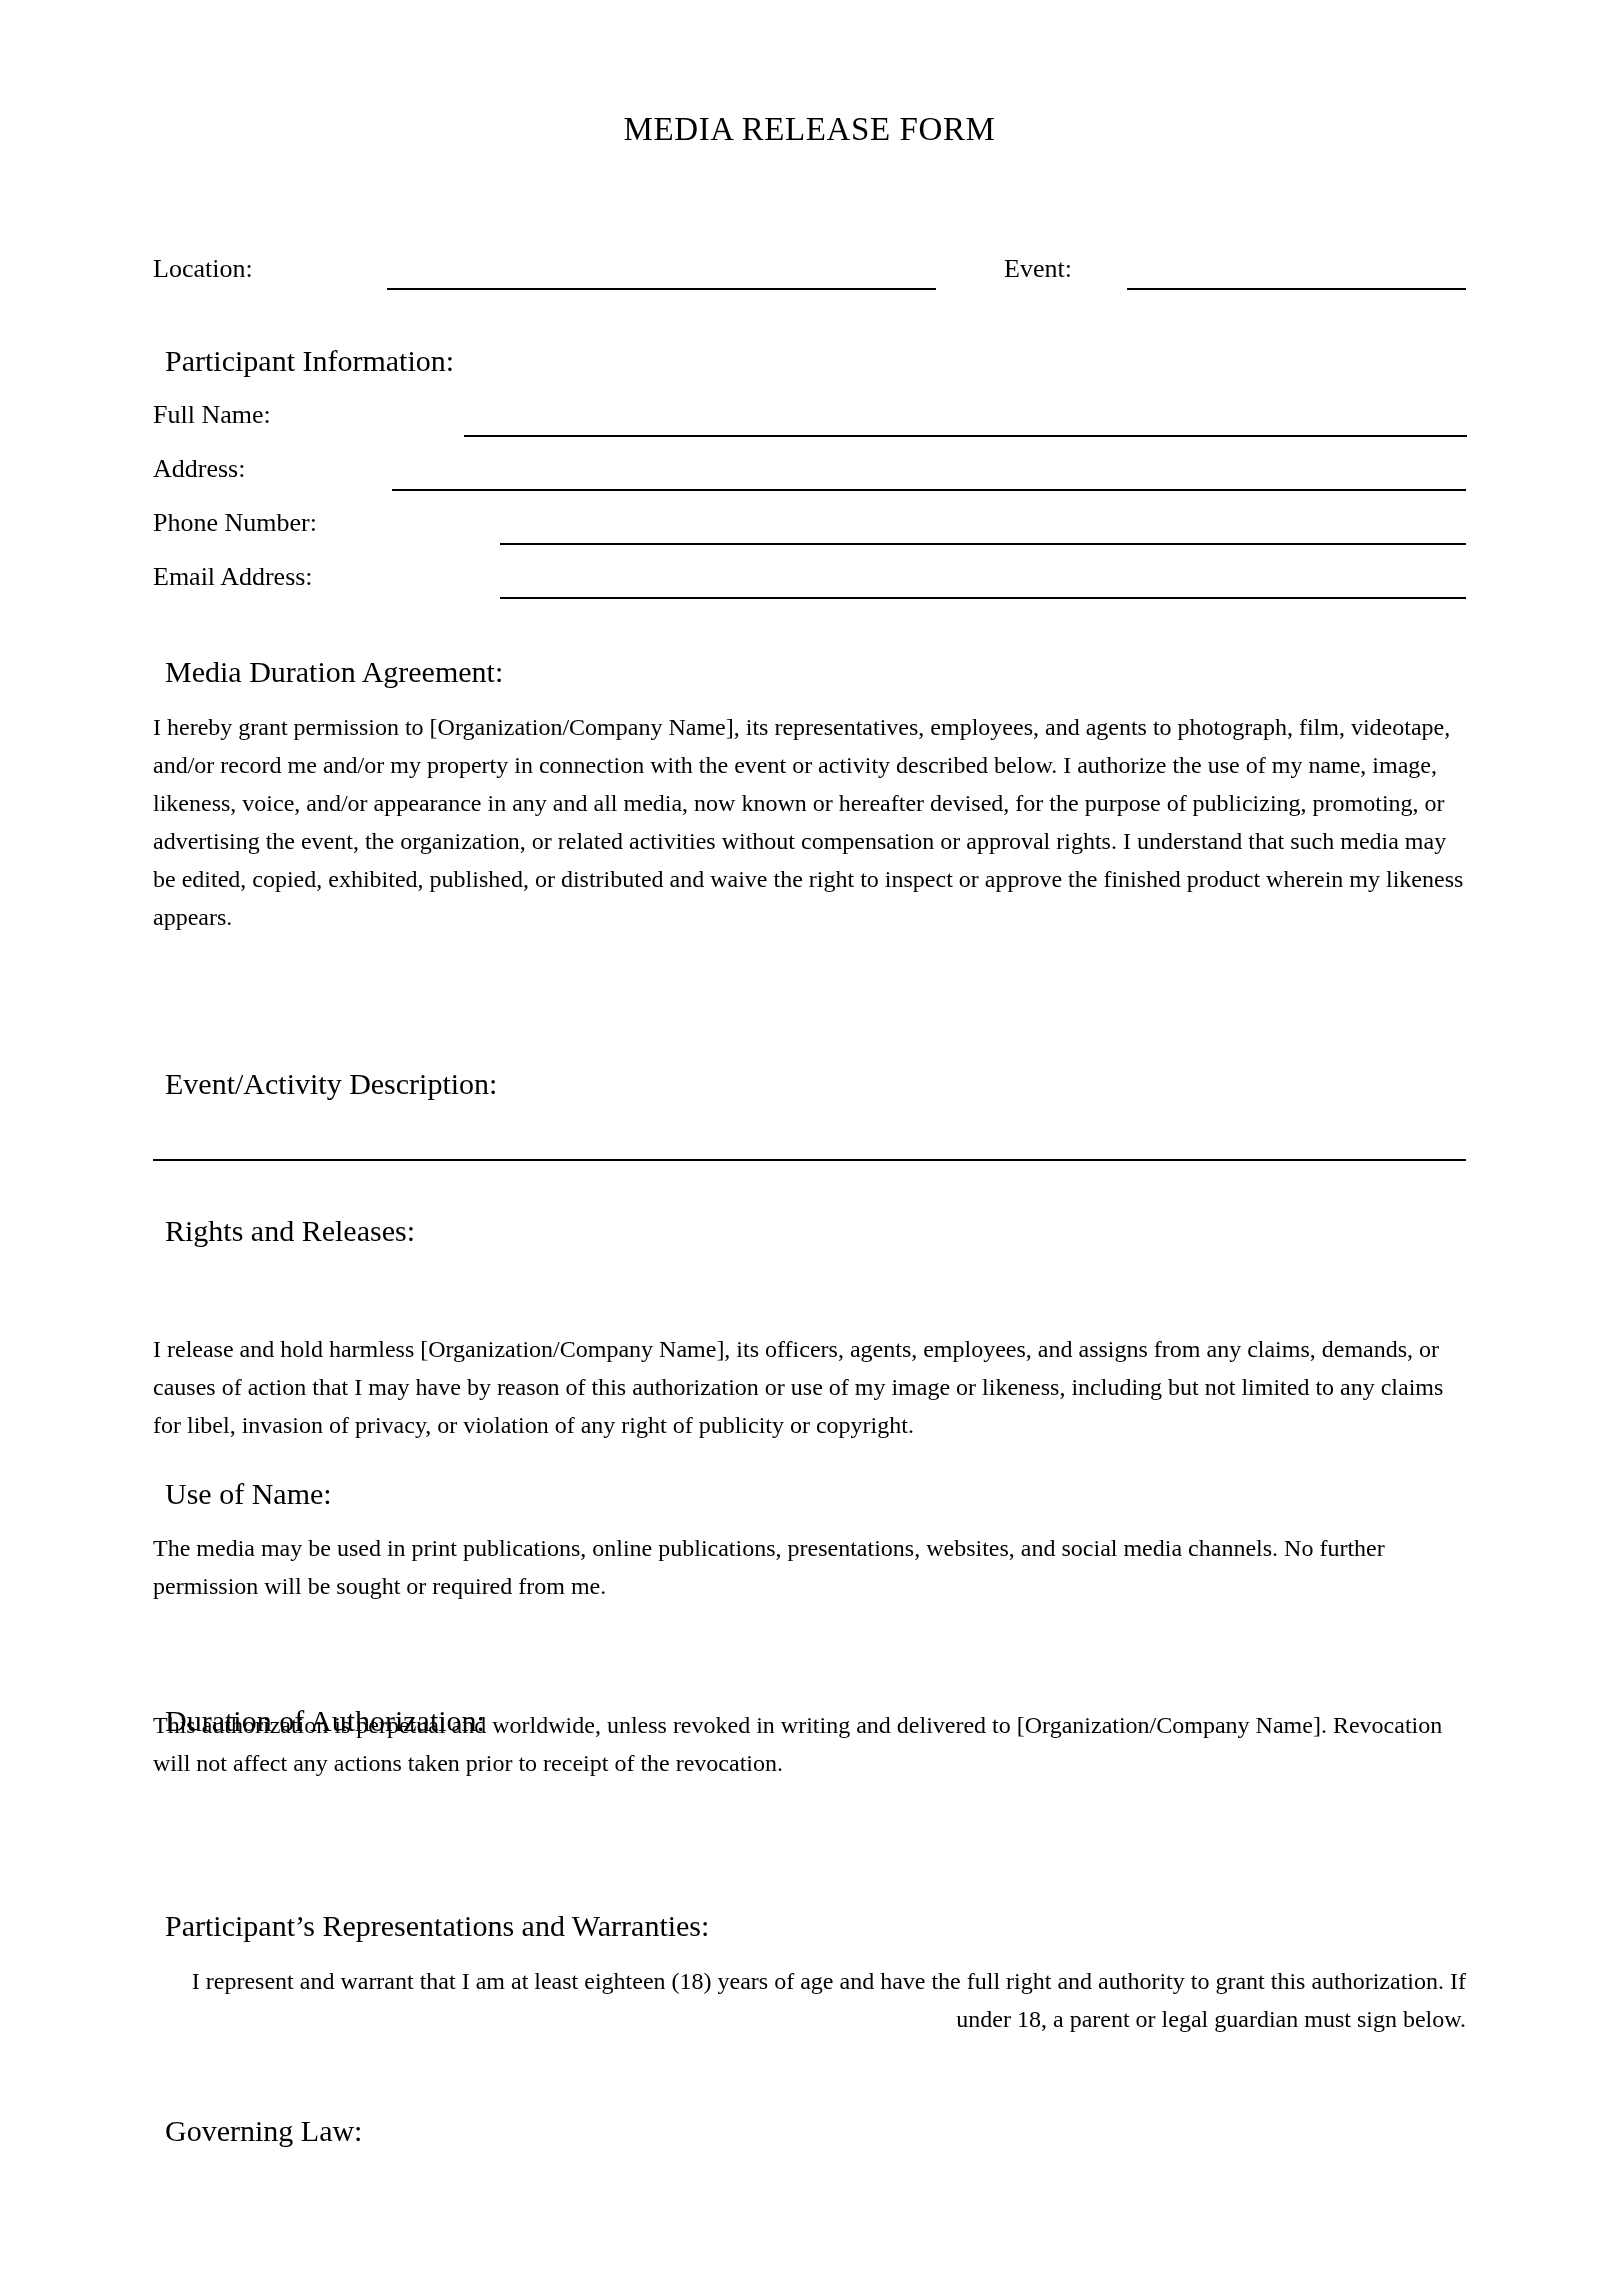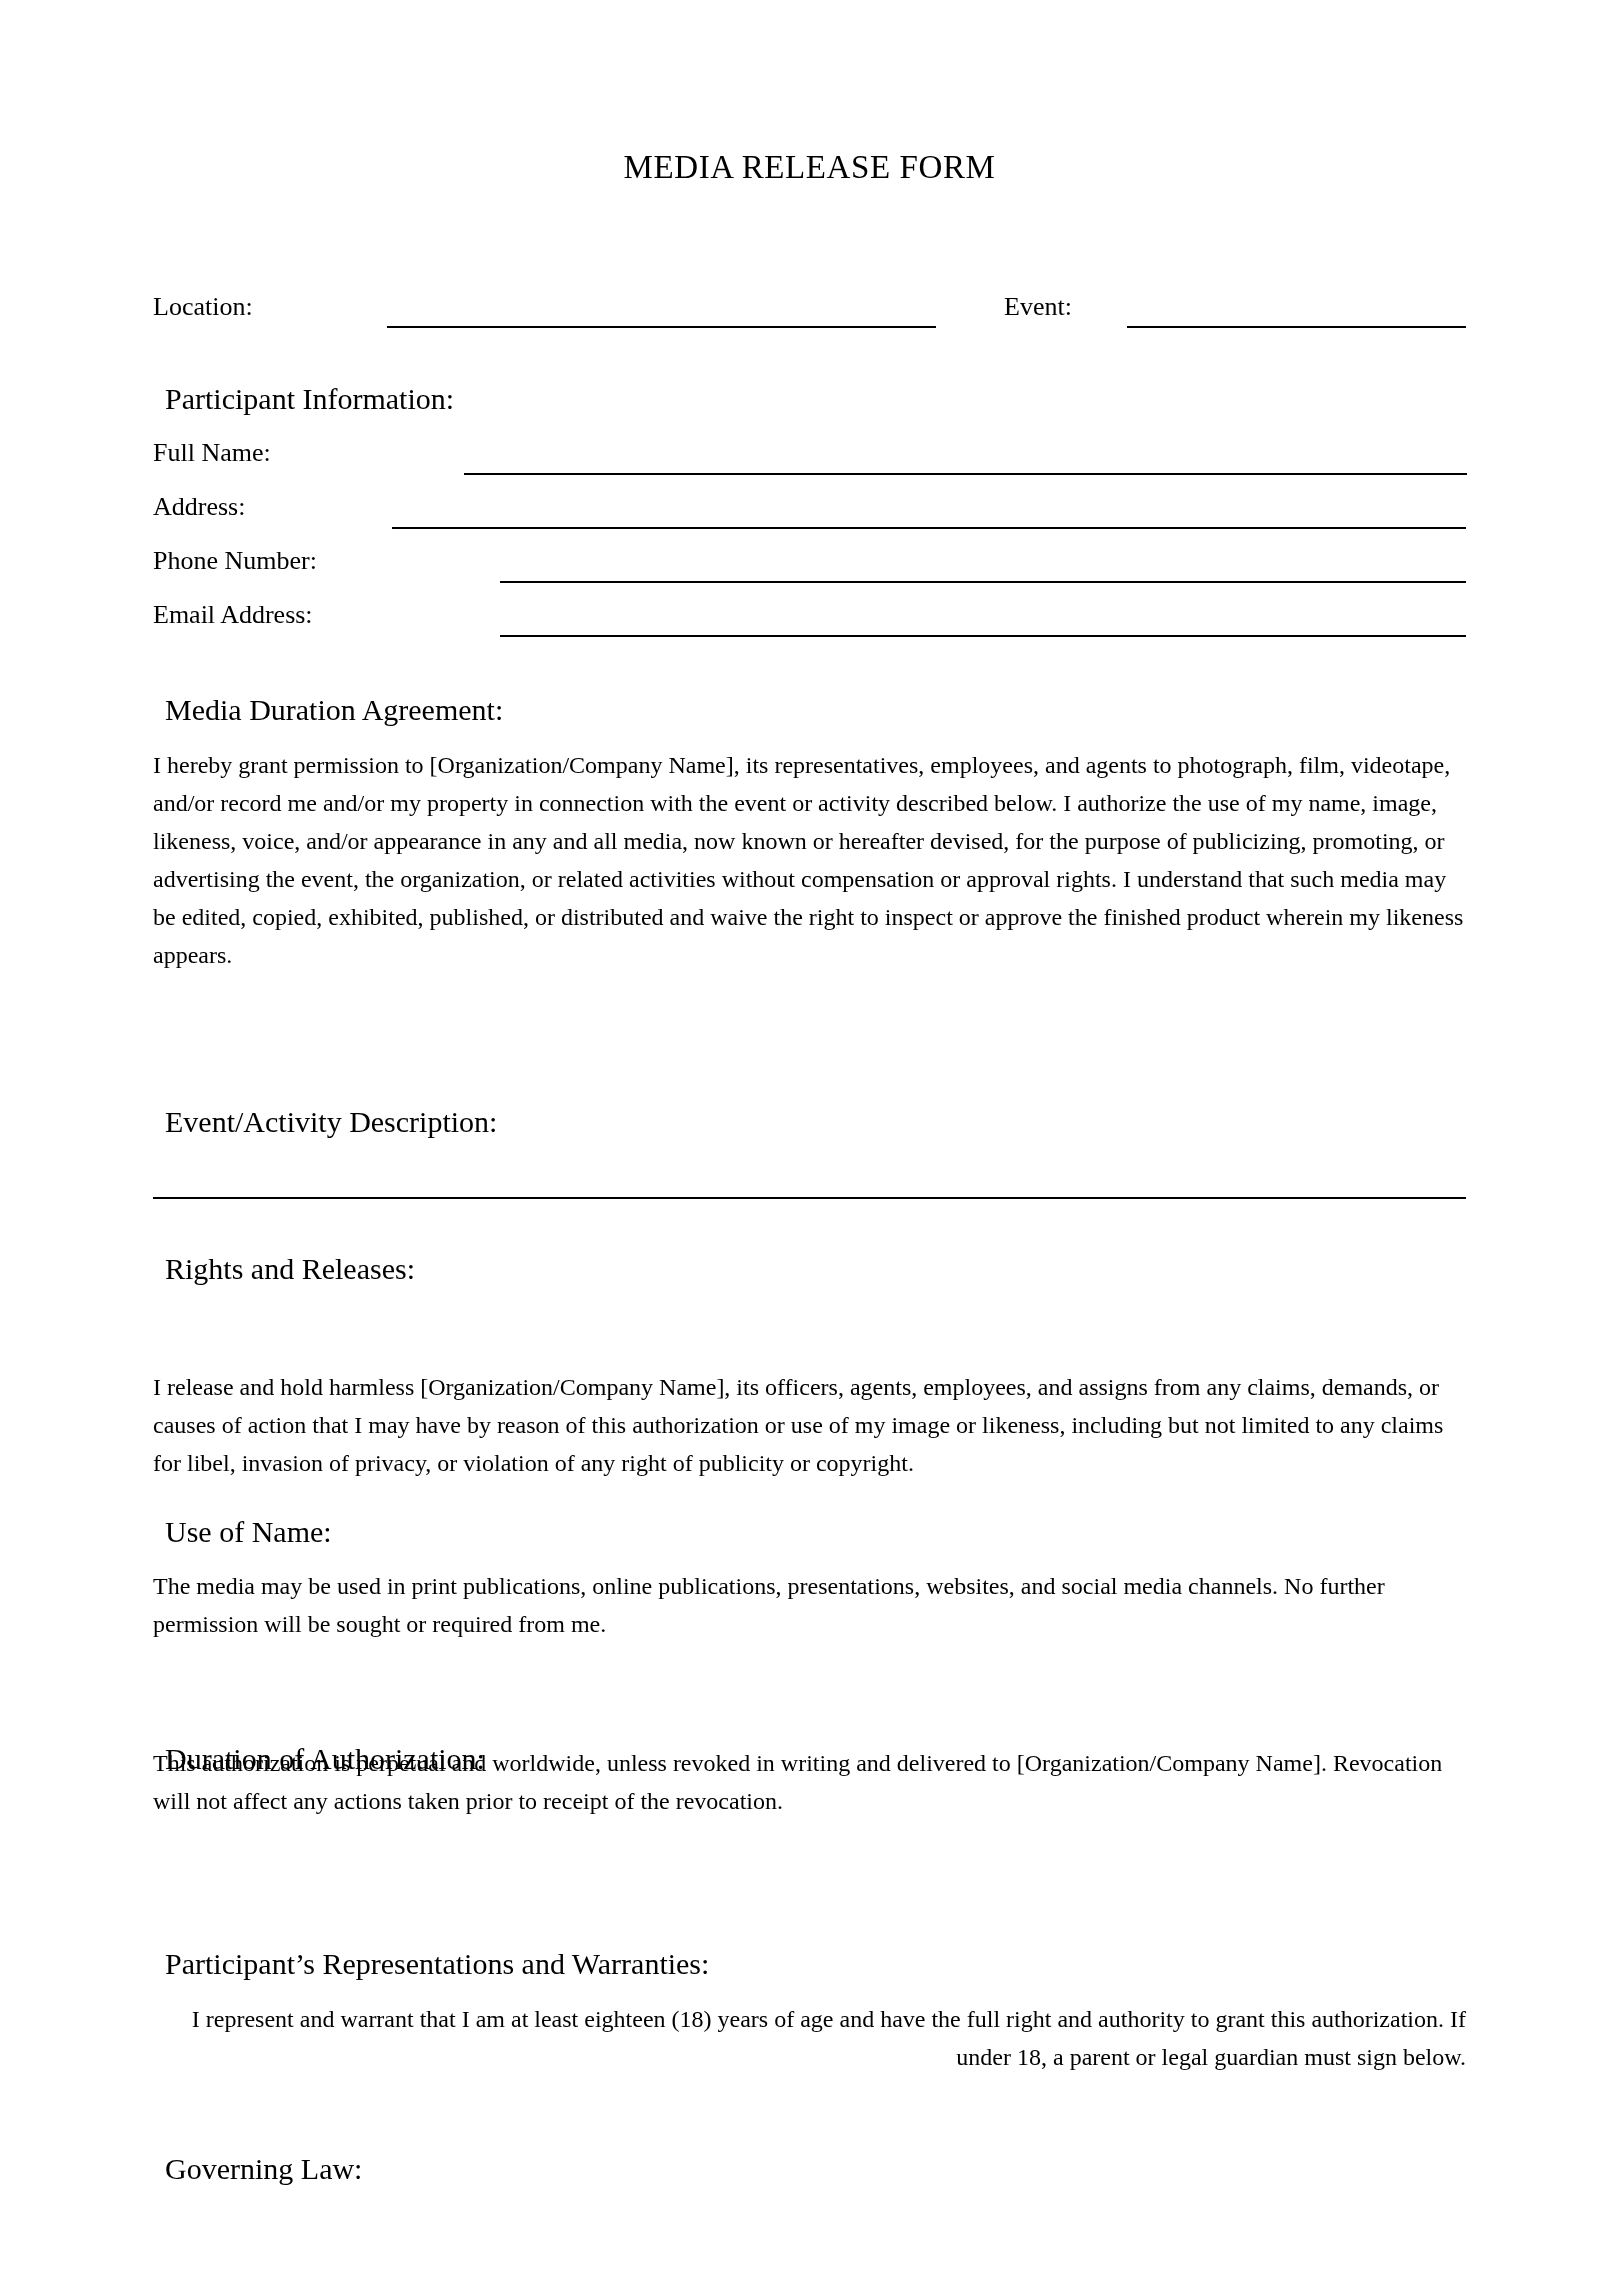--- a/index.html
+++ b/index.html
@@ -11,21 +11,20 @@
     font-family: "Liberation Serif", "DejaVu Serif", serif;
     color: #000000;
   }
   .page {
     position: relative;
     width: 1621px;
     height: 2206px;
     background: #ffffff;
     overflow: hidden;
     box-sizing: border-box;
-    margin-top: 38px;
   }
   .content {
     position: absolute;
     left: 153px;
     top: 0;
     width: 1313px;
   }
 
   
   .doc-title {

